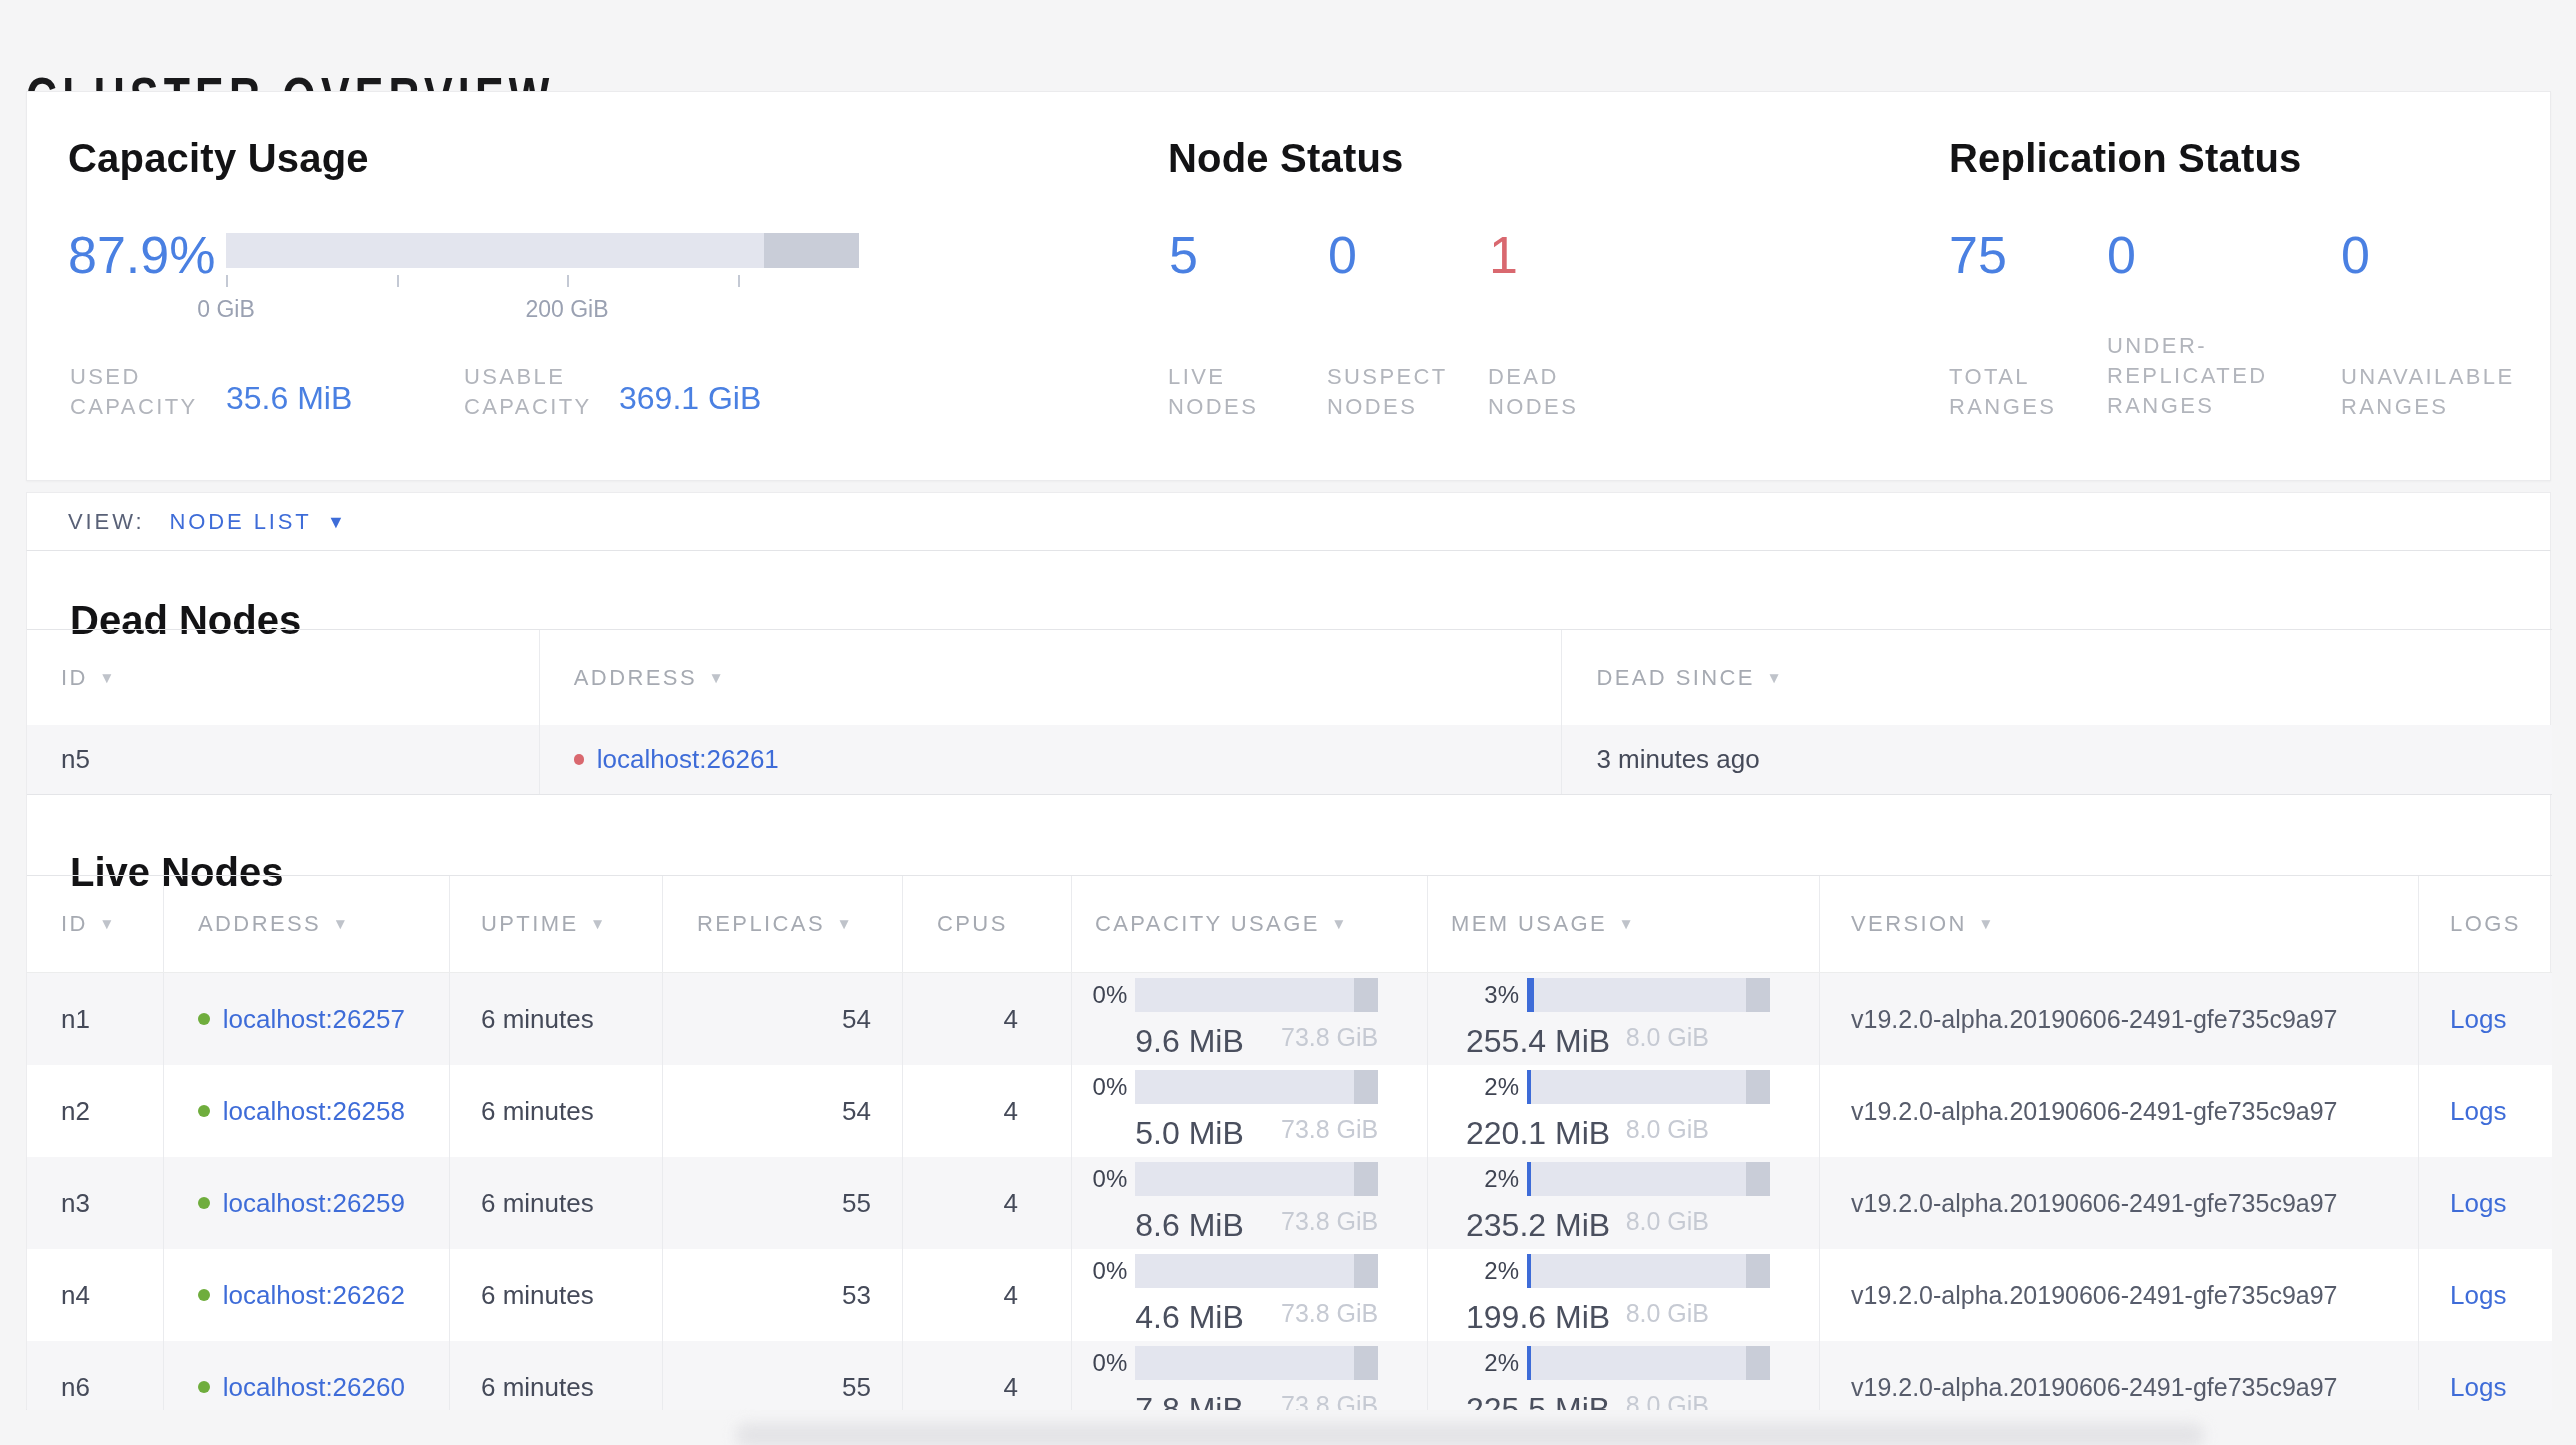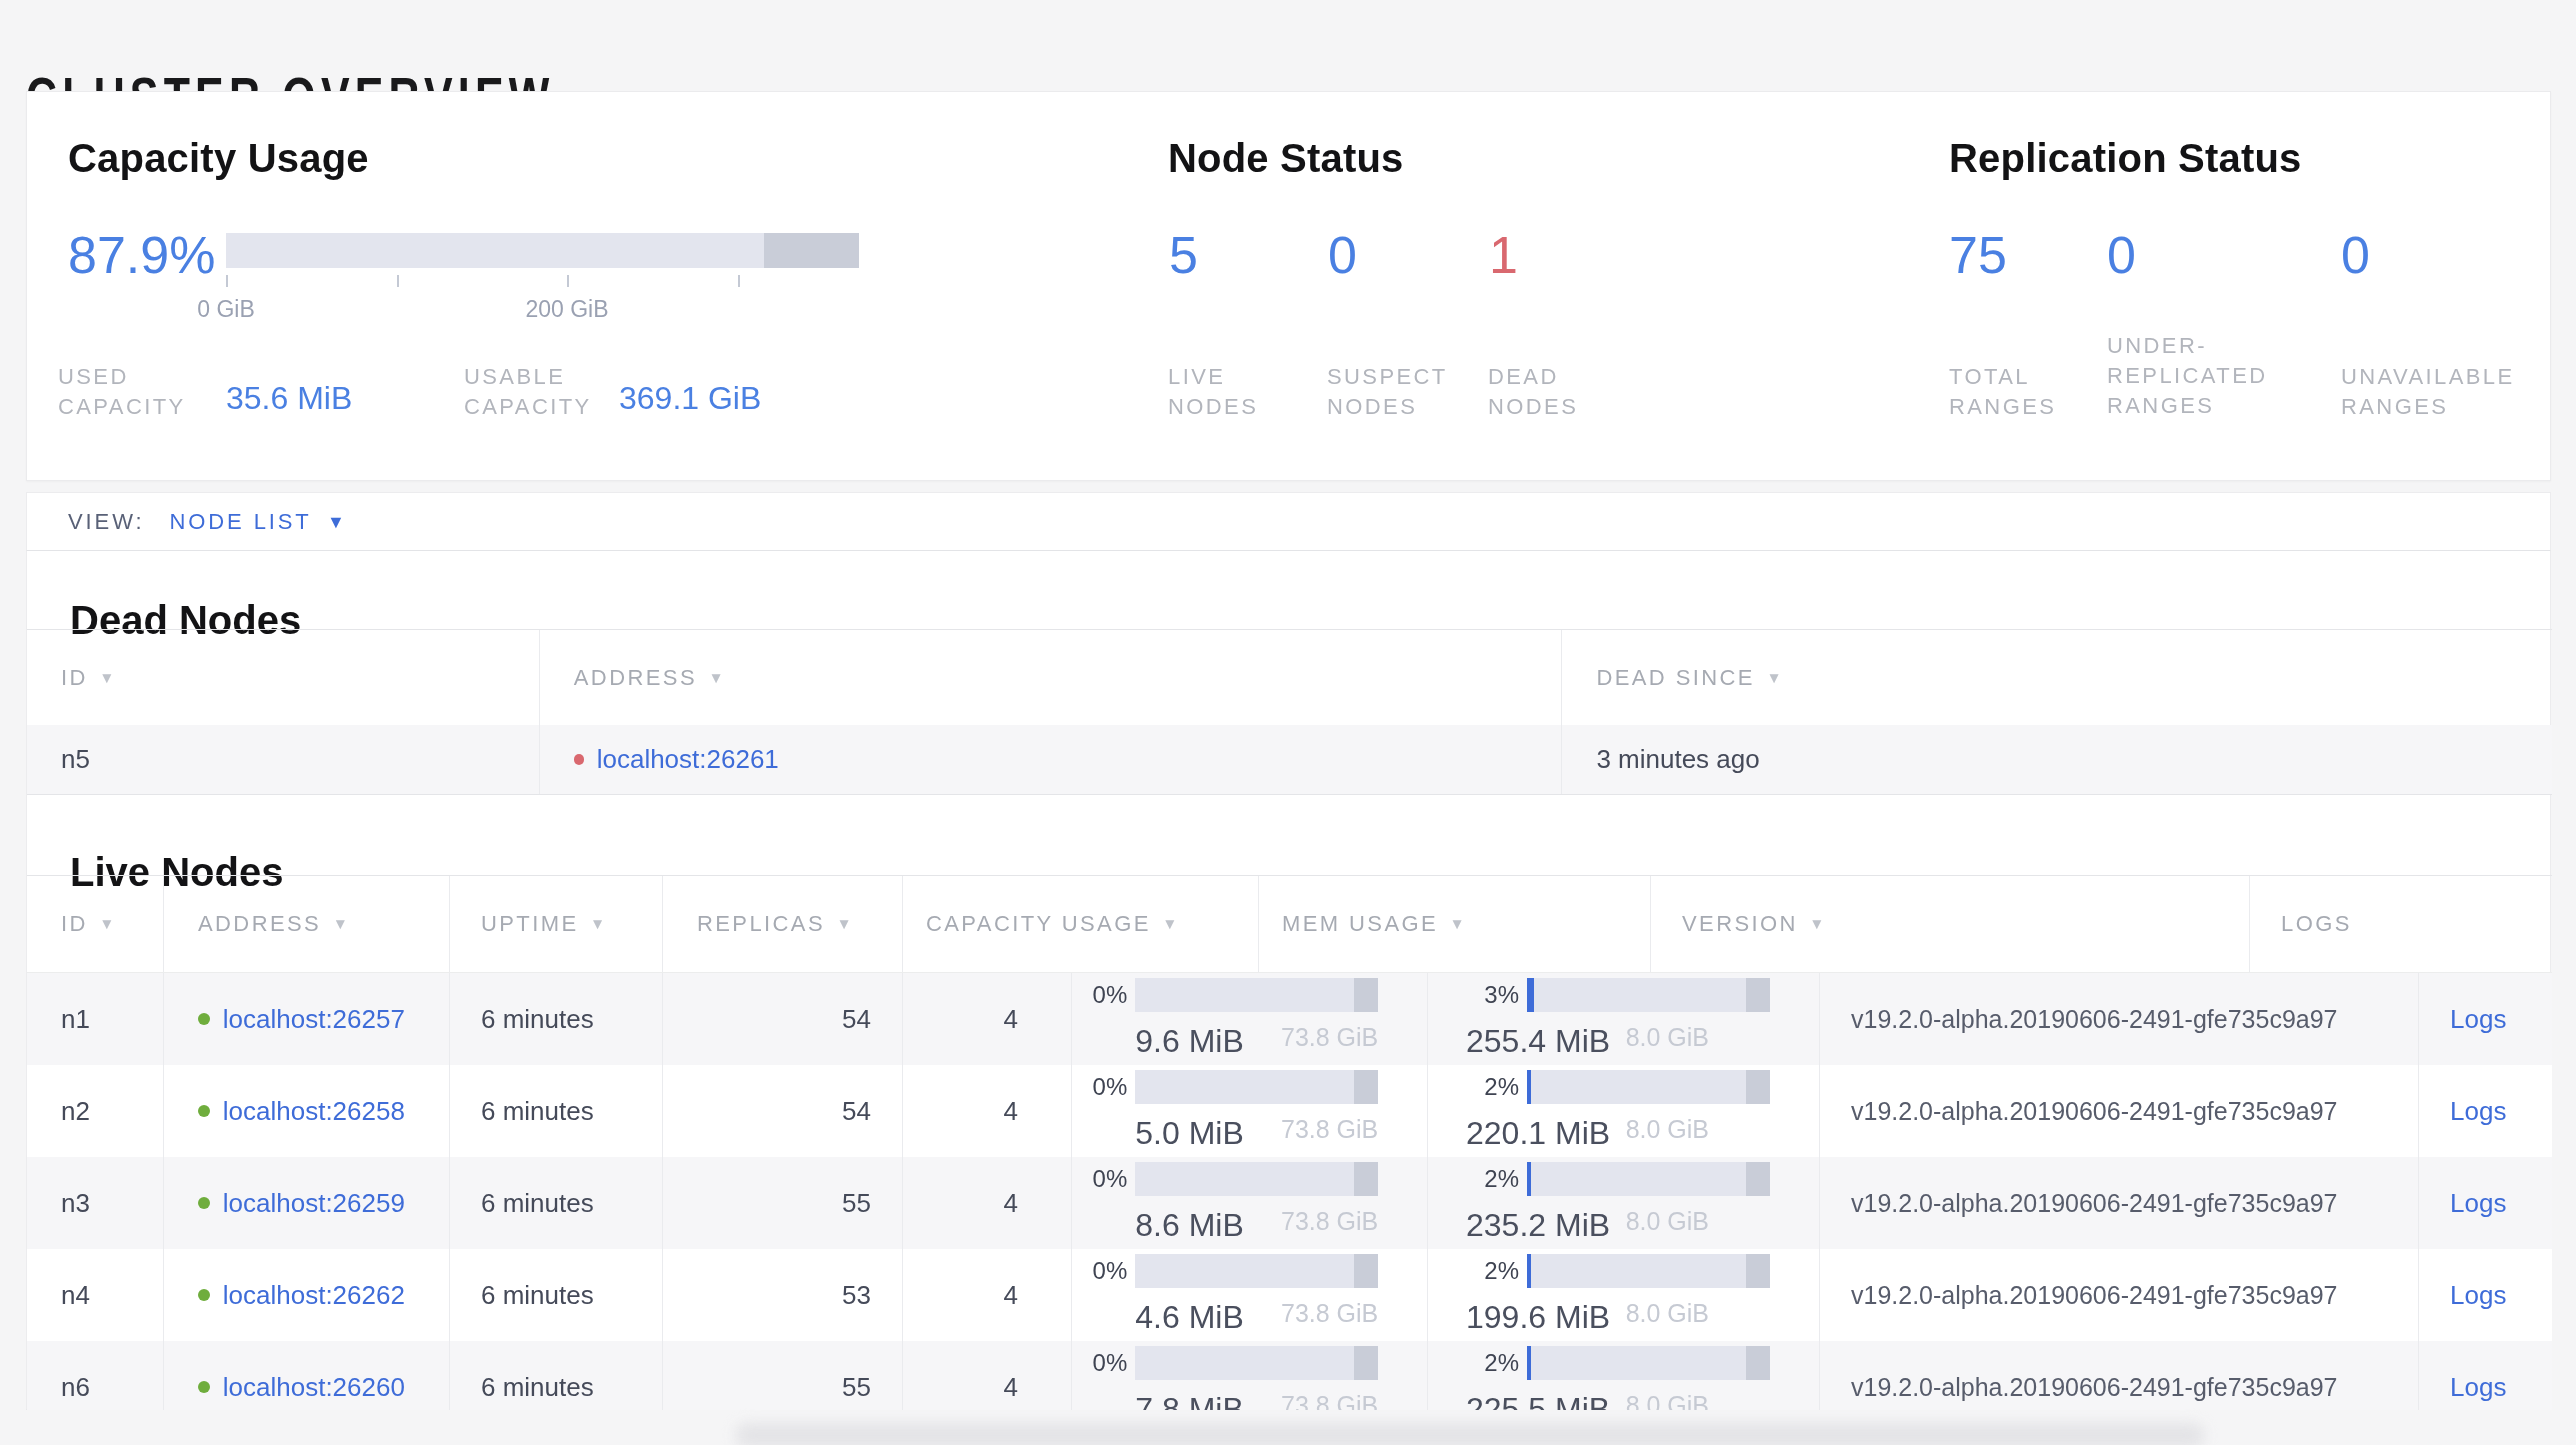--- a/index.html
+++ b/index.html
@@ -124,21 +124,21 @@
   <div>
     <div class="sec-title" style="left:41px">Capacity Usage</div>
     <div class="big-num" style="left:41px">87.9%</div>
     <div class="cap-bar"></div>
     <div class="cap-tick" style="left:199px"></div>
     <div class="cap-tick" style="left:370px"></div>
     <div class="cap-tick" style="left:540px"></div>
     <div class="cap-tick" style="left:711px"></div>
     <div class="tick-label" style="left:199px">0 GiB</div>
     <div class="tick-label" style="left:540px">200 GiB</div>
-    <div class="stat-label" style="left:31px">USED CAPACITY</div>
+    <div class="stat-label" style="left:43px">USED CAPACITY</div>
     <div class="cap-stat-value" style="left:199px">35.6 MiB</div>
     <div class="stat-label" style="left:437px">USABLE CAPACITY</div>
     <div class="cap-stat-value" style="left:592px">369.1 GiB</div>
   </div>
 
   <div>
     <div class="sec-title" style="left:1141px">Node Status</div>
     <div class="big-num" style="left:1142px">5</div>
     <div class="big-num" style="left:1301px">0</div>
     <div class="big-num red" style="left:1462px">1</div>
@@ -214,20 +214,23 @@
           <span class="sort-arrow">▼</span>
       </div>
       <div class="cell c2 hcell">
         <span>UPTIME</span>
           <span class="sort-arrow">▼</span>
       </div>
       <div class="cell c3 hleft hcell">
         <span>REPLICAS</span>
           <span class="sort-arrow">▼</span>
       </div>
+      <div class="cell c4 hleft hcell">
+        <span>CPUS</span>
+      </div>
       <div class="cell c5 hpad hcell" style="padding-left:23px">
         <span>CAPACITY USAGE</span>
           <span class="sort-arrow">▼</span>
       </div>
       <div class="cell c6 hcell" style="padding-left:23px">
         <span>MEM USAGE</span>
           <span class="sort-arrow">▼</span>
       </div>
       <div class="cell c7 hcell">
         <span>VERSION</span>

